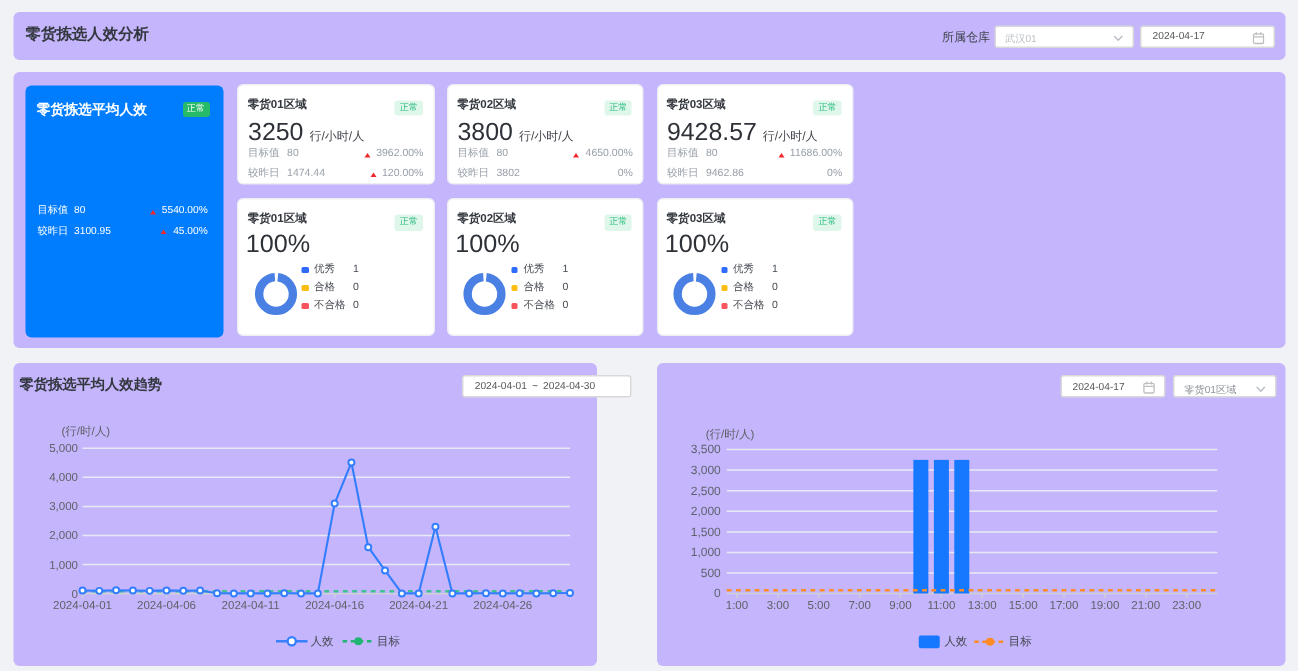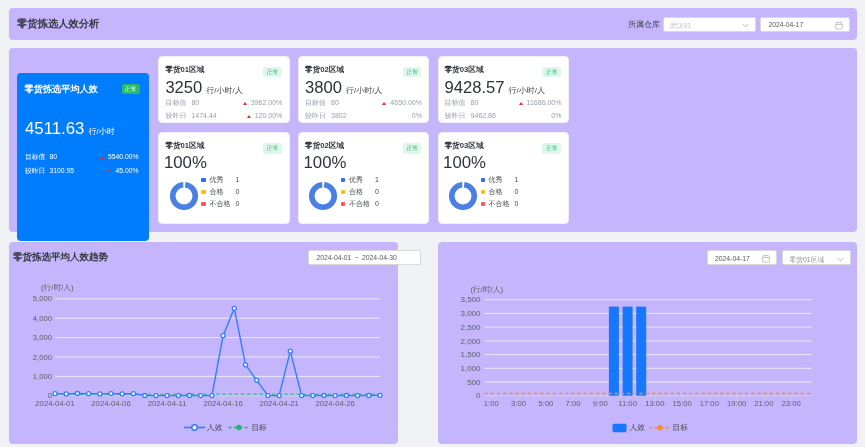--- a/index.html
+++ b/index.html
@@ -29,24 +29,23 @@
       <span style="position:absolute;left:7px;top:3.5px">2024-04-17</span>
       <svg width="8" height="9" viewBox="0 0 8 9" style="position:absolute;right:6px;top:3px">
         <rect x="0.6" y="1.6" width="6.8" height="6.4" rx="1" fill="none" stroke="#bfbfbf" stroke-width="0.9"></rect>
         <line x1="2.5" y1="0.5" x2="2.5" y2="2.4" stroke="#bfbfbf" stroke-width="0.9"></line>
         <line x1="5.5" y1="0.5" x2="5.5" y2="2.4" stroke="#bfbfbf" stroke-width="0.9"></line>
         <line x1="0.9" y1="3.6" x2="7.1" y2="3.6" stroke="#bfbfbf" stroke-width="0.9"></line>
       </svg>
     </div>
   </div>
 <div class="panel" style="left:9px;top:48px;width:848px;height:184px">
-    <div style="position:absolute;left:8px;top:25px;width:132px;height:168px;background:#007dff;border-radius:4px;color:#fff">
+    <div style="position:absolute;left:8px;top:9px;width:132px;height:168px;background:#007dff;border-radius:4px;color:#fff">
       <div style="position:absolute;left:7.5px;top:11px;font-size:9.2px;line-height:10px;font-weight:700">零货拣选平均人效</div>
       <div style="position:absolute;right:9.5px;top:11px;width:18px;height:10px;line-height:10px;text-align:center;font-size:6px;background:#27ba68;border-radius:2px">正常</div>
-      <div style="position:absolute;left:8px;top:45.5px;font-size:16.8px;font-weight:400;line-height:19px">4511.63<span style="font-size:8px;margin-left:4px">行/小时</span></div>
       <div style="position:absolute;left:8px;right:10.5px;top:80px;height:8px;font-size:6.8px;line-height:8px;display:flex;align-items:center">
         <span>目标值</span>
         <span style="margin-left:4px">80</span>
         <span style="flex:1"></span>
         <span class="tri"></span>
         <span>5540.00%</span>
       </div>
       <div style="position:absolute;left:8px;right:10.5px;top:93.5px;height:8px;font-size:6.8px;line-height:8px;display:flex;align-items:center">
         <span>较昨日</span>
         <span style="margin-left:4px">3100.95</span>

